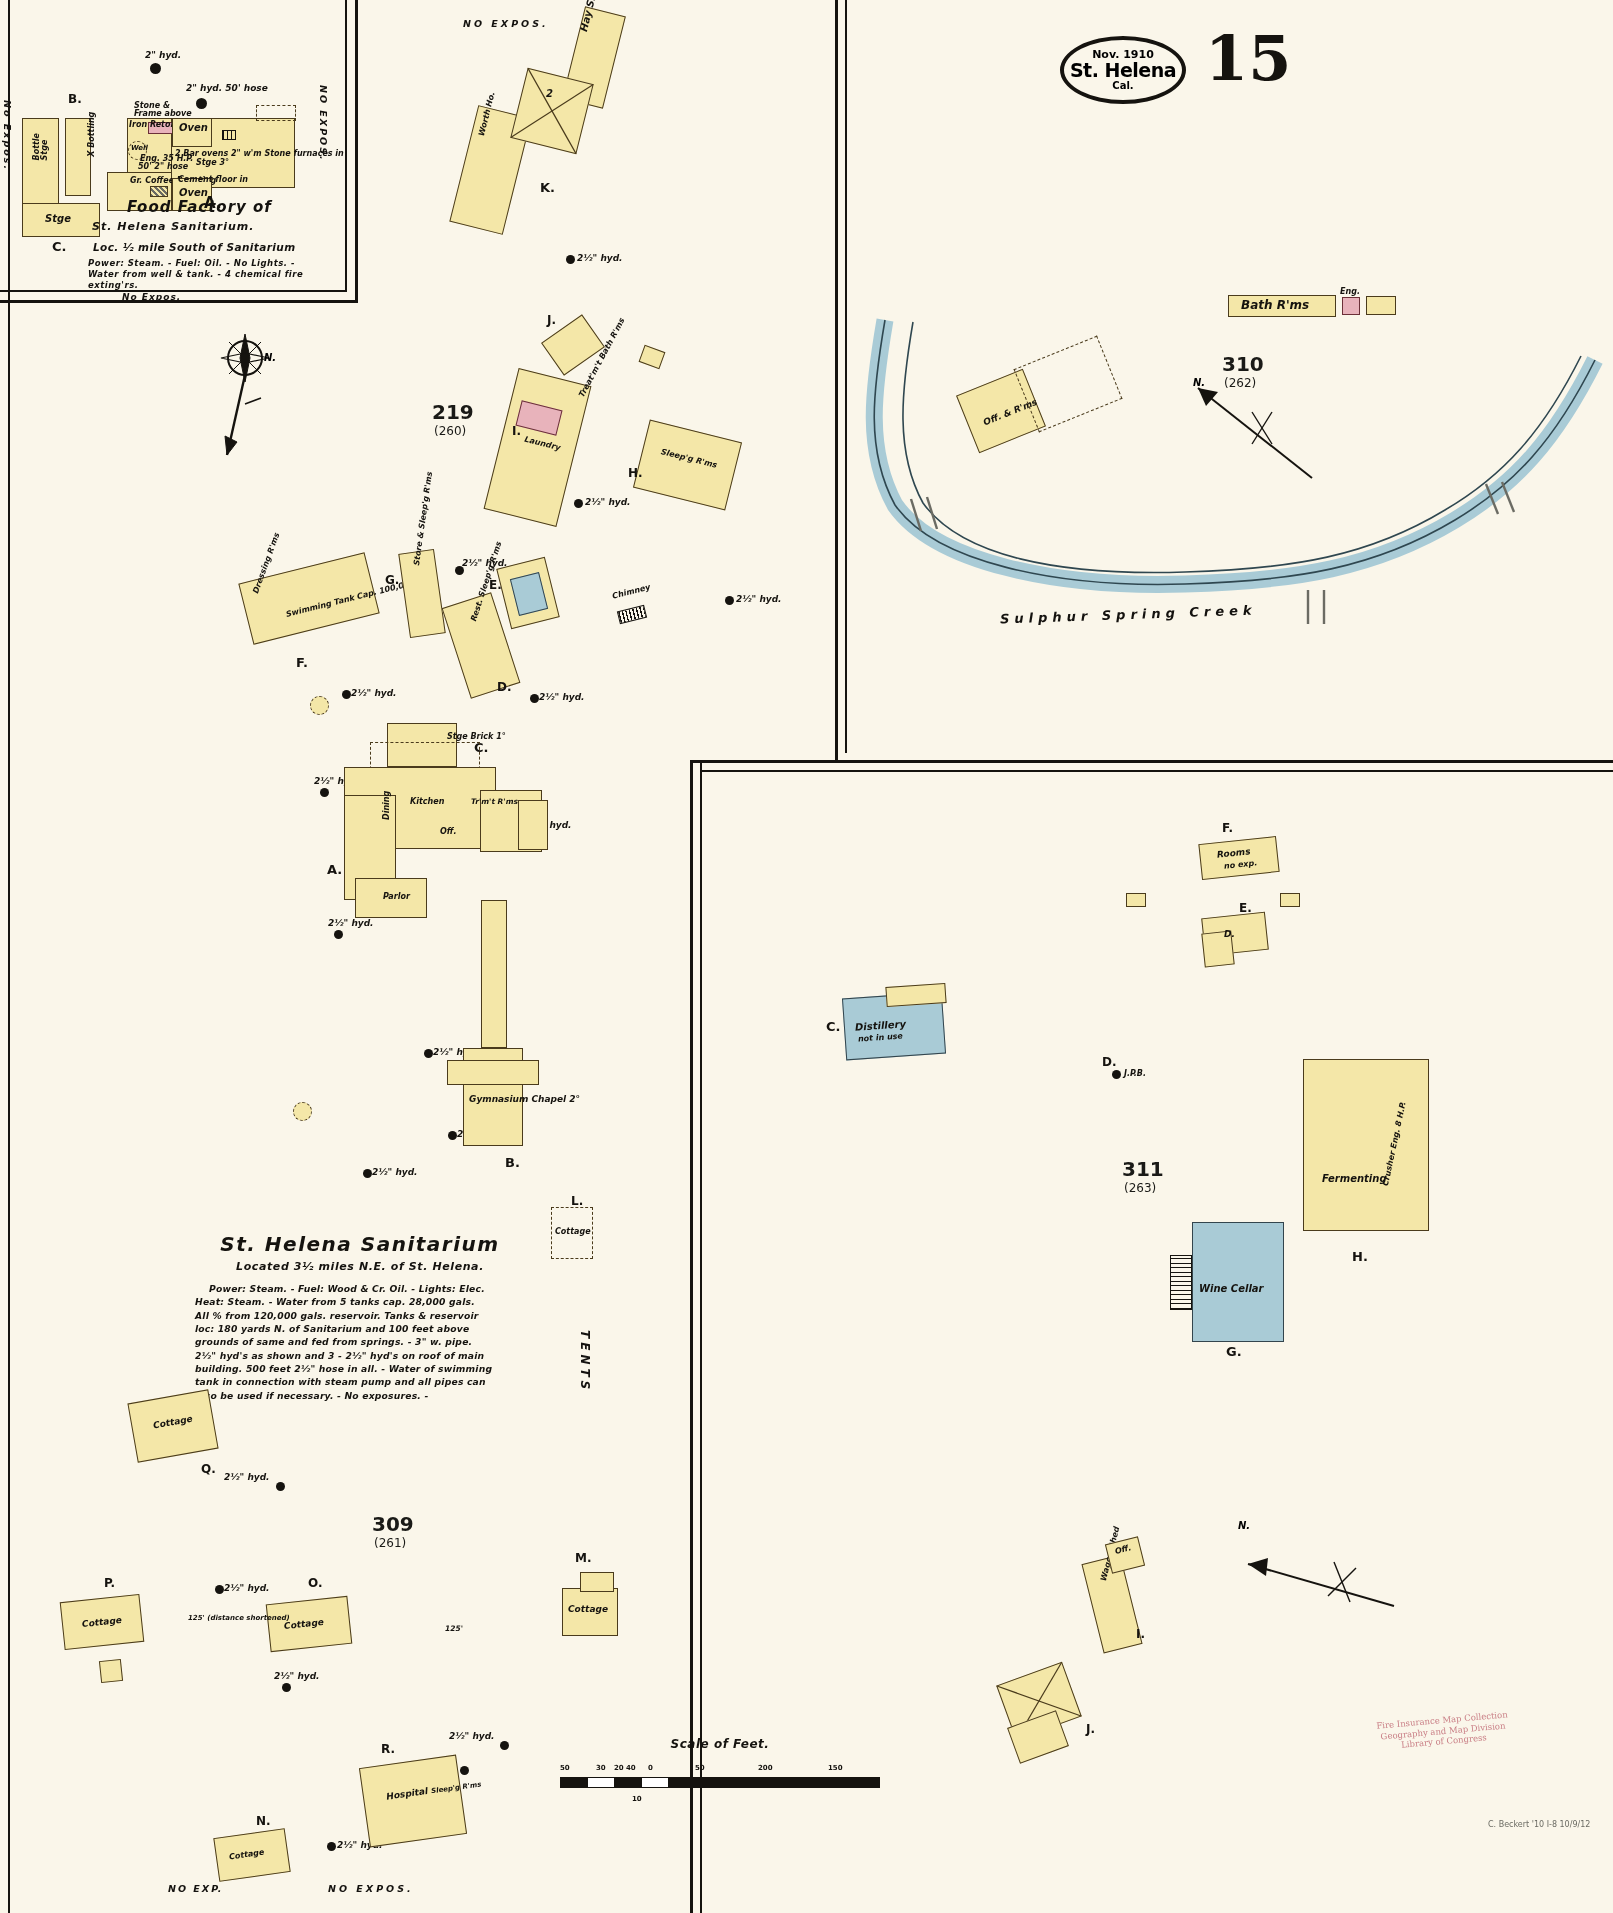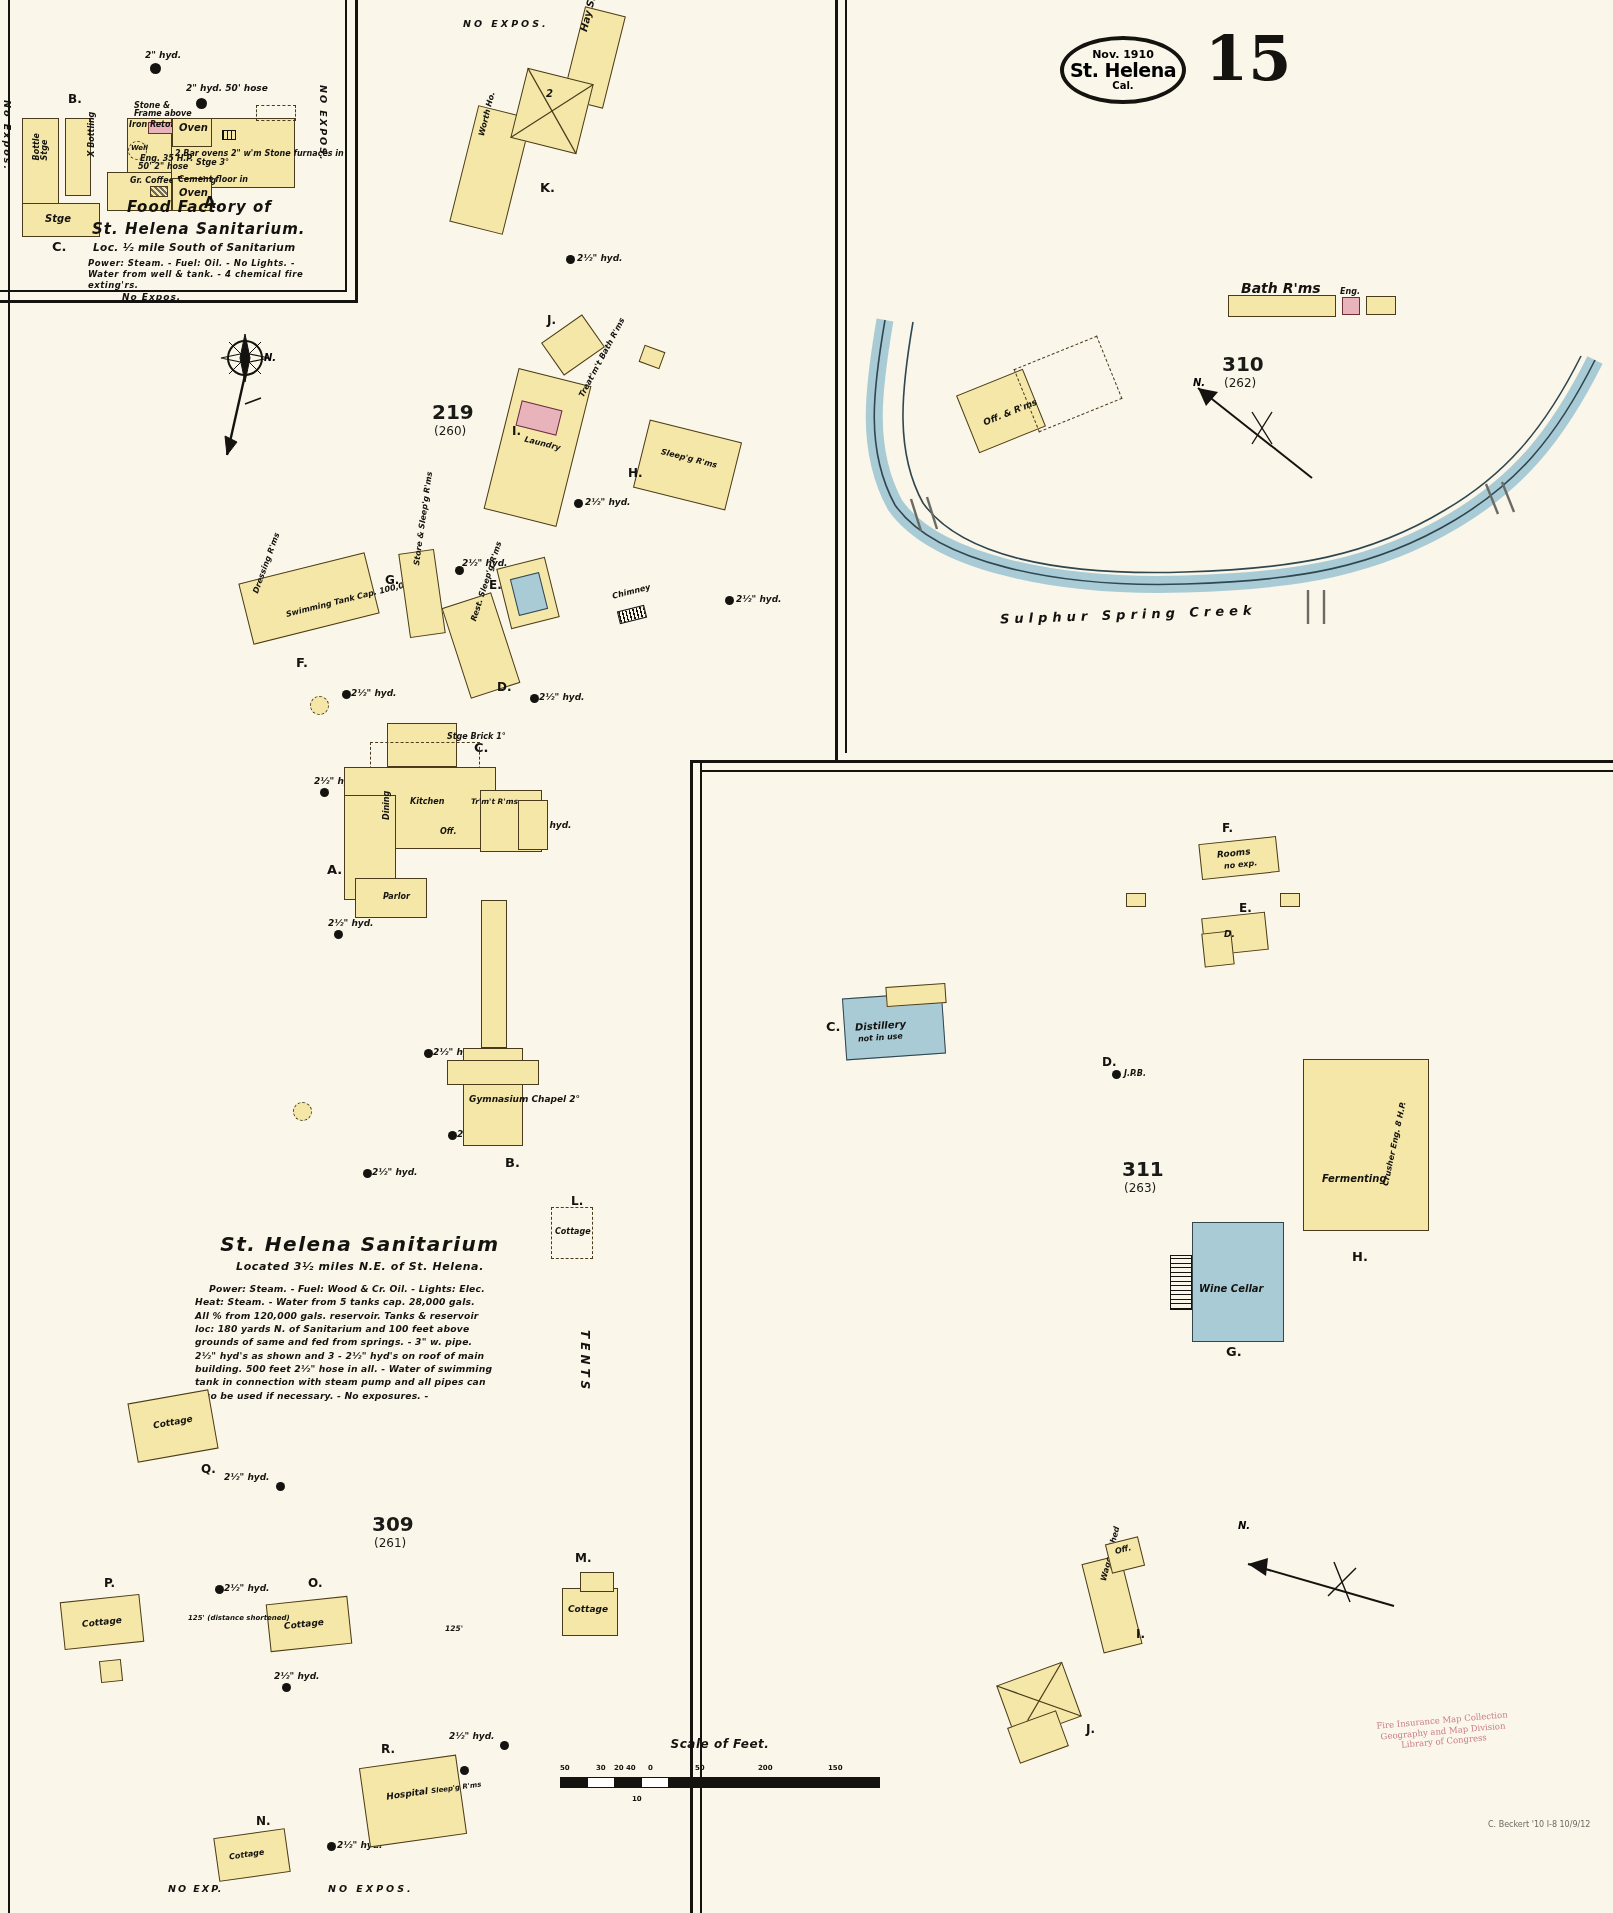--- a/index.html
+++ b/index.html
@@ -144,21 +144,21 @@
   <div class="hyd" style="left:150px;top:63px;"></div>
   <div class="hydlbl" style="left:145px;top:50px;">2" hyd.</div>
   <div class="hyd" style="left:196px;top:98px;"></div>
   <div class="hydlbl" style="left:186px;top:83px;">2" hyd. 50'
 hose</div>
 
   <div class="legend" style="left:60px;top:195px;width:270px;">
     <div style="height:0;"></div>
   </div>
   <div class="txt hand" style="left:127px;top:198px;font-size:15px;letter-spacing:1px;">Food Factory of</div>
-  <div class="txt hand" style="left:92px;top:220px;font-size:15px;letter-spacing:1px;font-style:italic;">St. Helena Sanitarium.</div>
+  <div class="txt hand" style="left:92px;top:220px;font-size:11px;letter-spacing:1px;font-style:italic;">St. Helena Sanitarium.</div>
   <div class="txt hand" style="left:93px;top:241px;font-size:10.5px;letter-spacing:.4px;">Loc. ½ mile South of Sanitarium</div>
   <div class="txt hand" style="left:88px;top:258px;font-size:8.5px;">Power: Steam. - Fuel: Oil. - No Lights. -</div>
   <div class="txt hand" style="left:88px;top:269px;font-size:8.5px;">Water from well &amp; tank. - 4 chemical fire</div>
   <div class="txt hand" style="left:88px;top:280px;font-size:8.5px;">exting'rs.</div>
   <div class="txt hand" style="left:122px;top:292px;font-size:9px;letter-spacing:1px;">No Expos.</div>
 
   <div class="txt hand" style="left:2px;top:100px;font-size:9.5px;letter-spacing:2px;writing-mode:vertical-rl;">No Expos.</div>
   <div class="txt hand" style="left:318px;top:85px;font-size:9.5px;letter-spacing:2px;writing-mode:vertical-rl;">NO EXPOS.</div>
   <div class="txt hand" style="left:463px;top:18px;font-size:9.5px;letter-spacing:3px;">NO EXPOS.</div>
 
@@ -355,21 +355,21 @@
   <div class="rdline" style="left:690px;top:760px;width:925px;height:3px;"></div>
   <div class="rdline" style="left:700px;top:770px;width:915px;height:1.5px;"></div>
   <div class="rdline" style="left:835px;top:0;width:3px;height:763px;"></div>
   <div class="rdline" style="left:845px;top:0;width:1.5px;height:753px;"></div>
 
 
   <div class="txt" style="left:1222px;top:352px;font-family:'DejaVu Sans',sans-serif;font-weight:bold;font-size:20px;">310</div>
   <div class="txt" style="left:1224px;top:376px;font-family:'DejaVu Sans',sans-serif;font-size:12px;">(262)</div>
 
   <div class="blk" style="left:1228px;top:295px;width:108px;height:22px;"></div>
-  <div class="mini2" style="left:1241px;top:281px;font-size:14px;">Bath R'ms</div>
+  <div class="mini2" style="left:1241px;top:299px;font-size:12px;">Bath R'ms</div>
   <div class="blk brick" style="left:1342px;top:297px;width:18px;height:18px;"></div>
   <div class="mini" style="left:1340px;top:288px;">Eng.</div>
   <div class="blk" style="left:1366px;top:296px;width:30px;height:19px;"></div>
 
   <div class="blk" style="left:965px;top:380px;width:72px;height:62px;transform:rotate(-22deg);"></div>
   <div class="blk dash" style="left:1023px;top:350px;width:90px;height:68px;transform:rotate(-22deg);"></div>
   <div class="mini2" style="left:982px;top:408px;font-size:9px;transform:rotate(-22deg);">Off. &amp;
 R'ms</div>
 
   <svg class="abs" style="left:1160px;top:370px;width:160px;height:120px;" viewBox="0 0 160 120">

